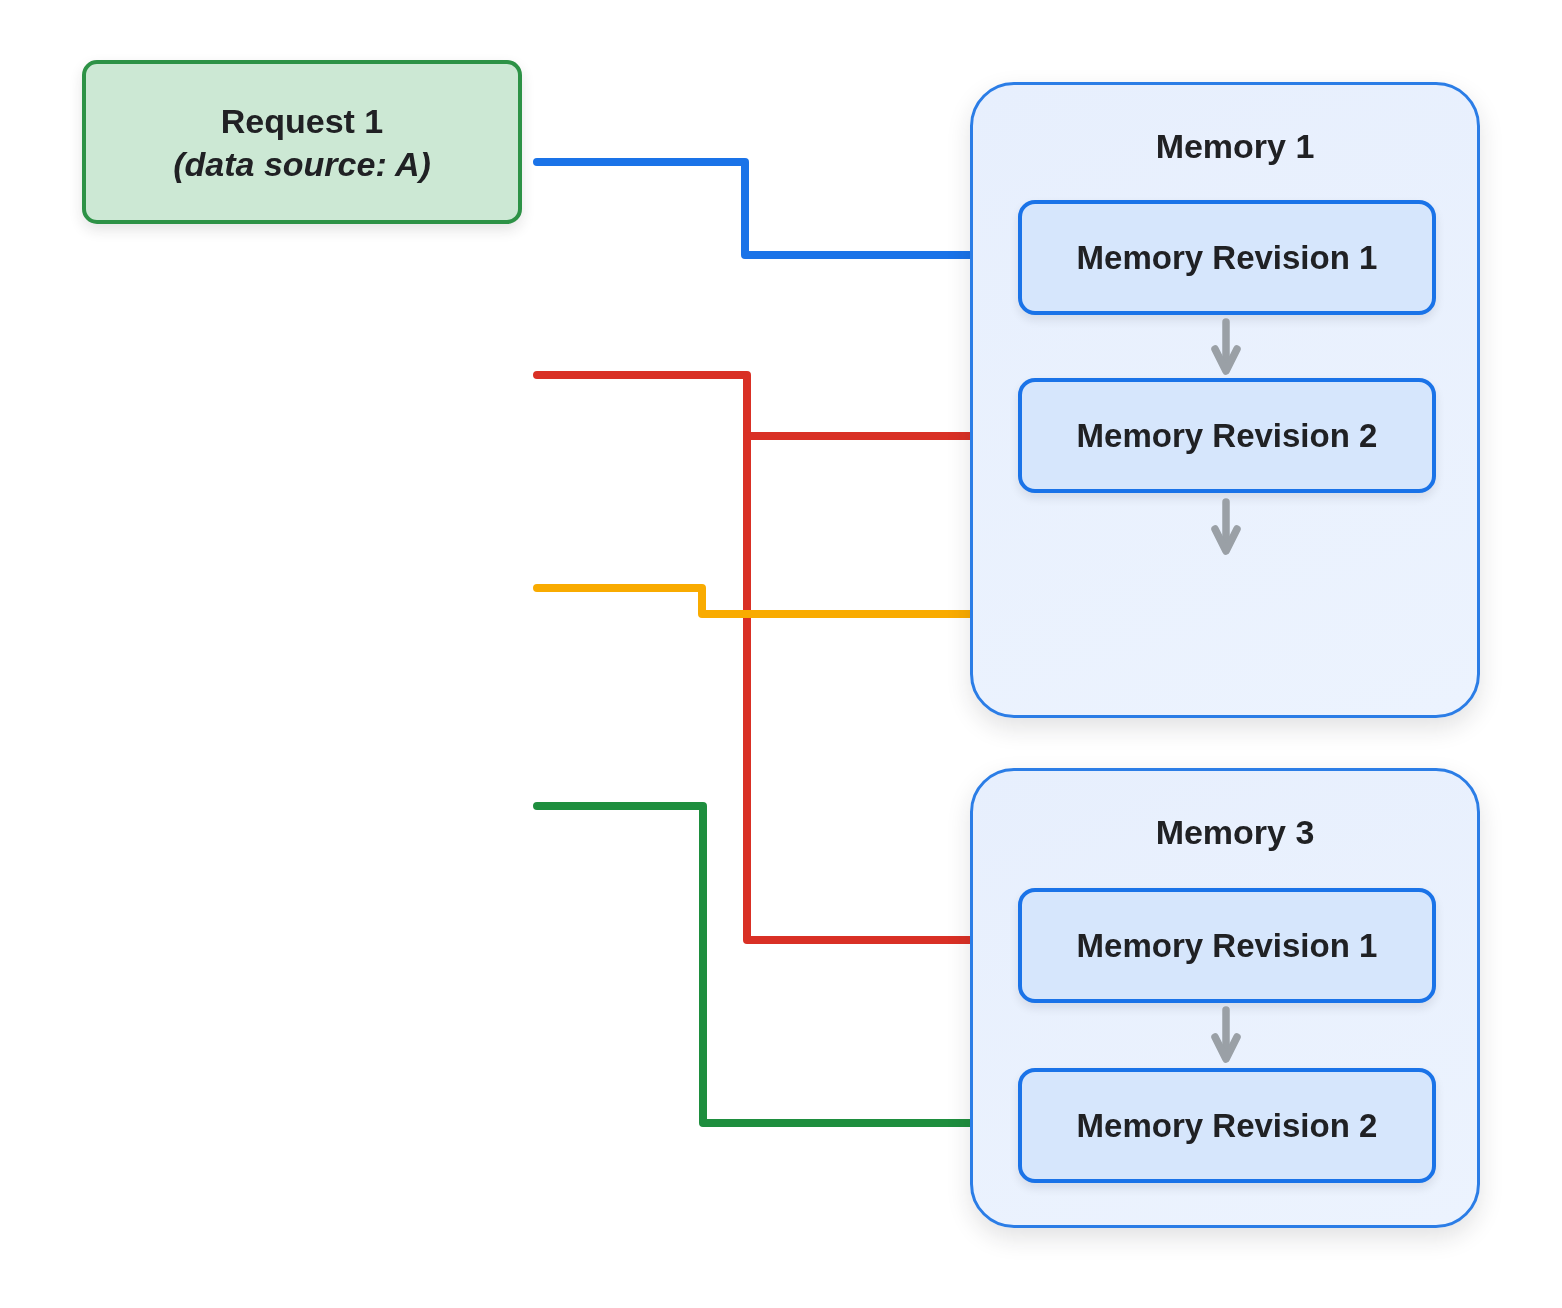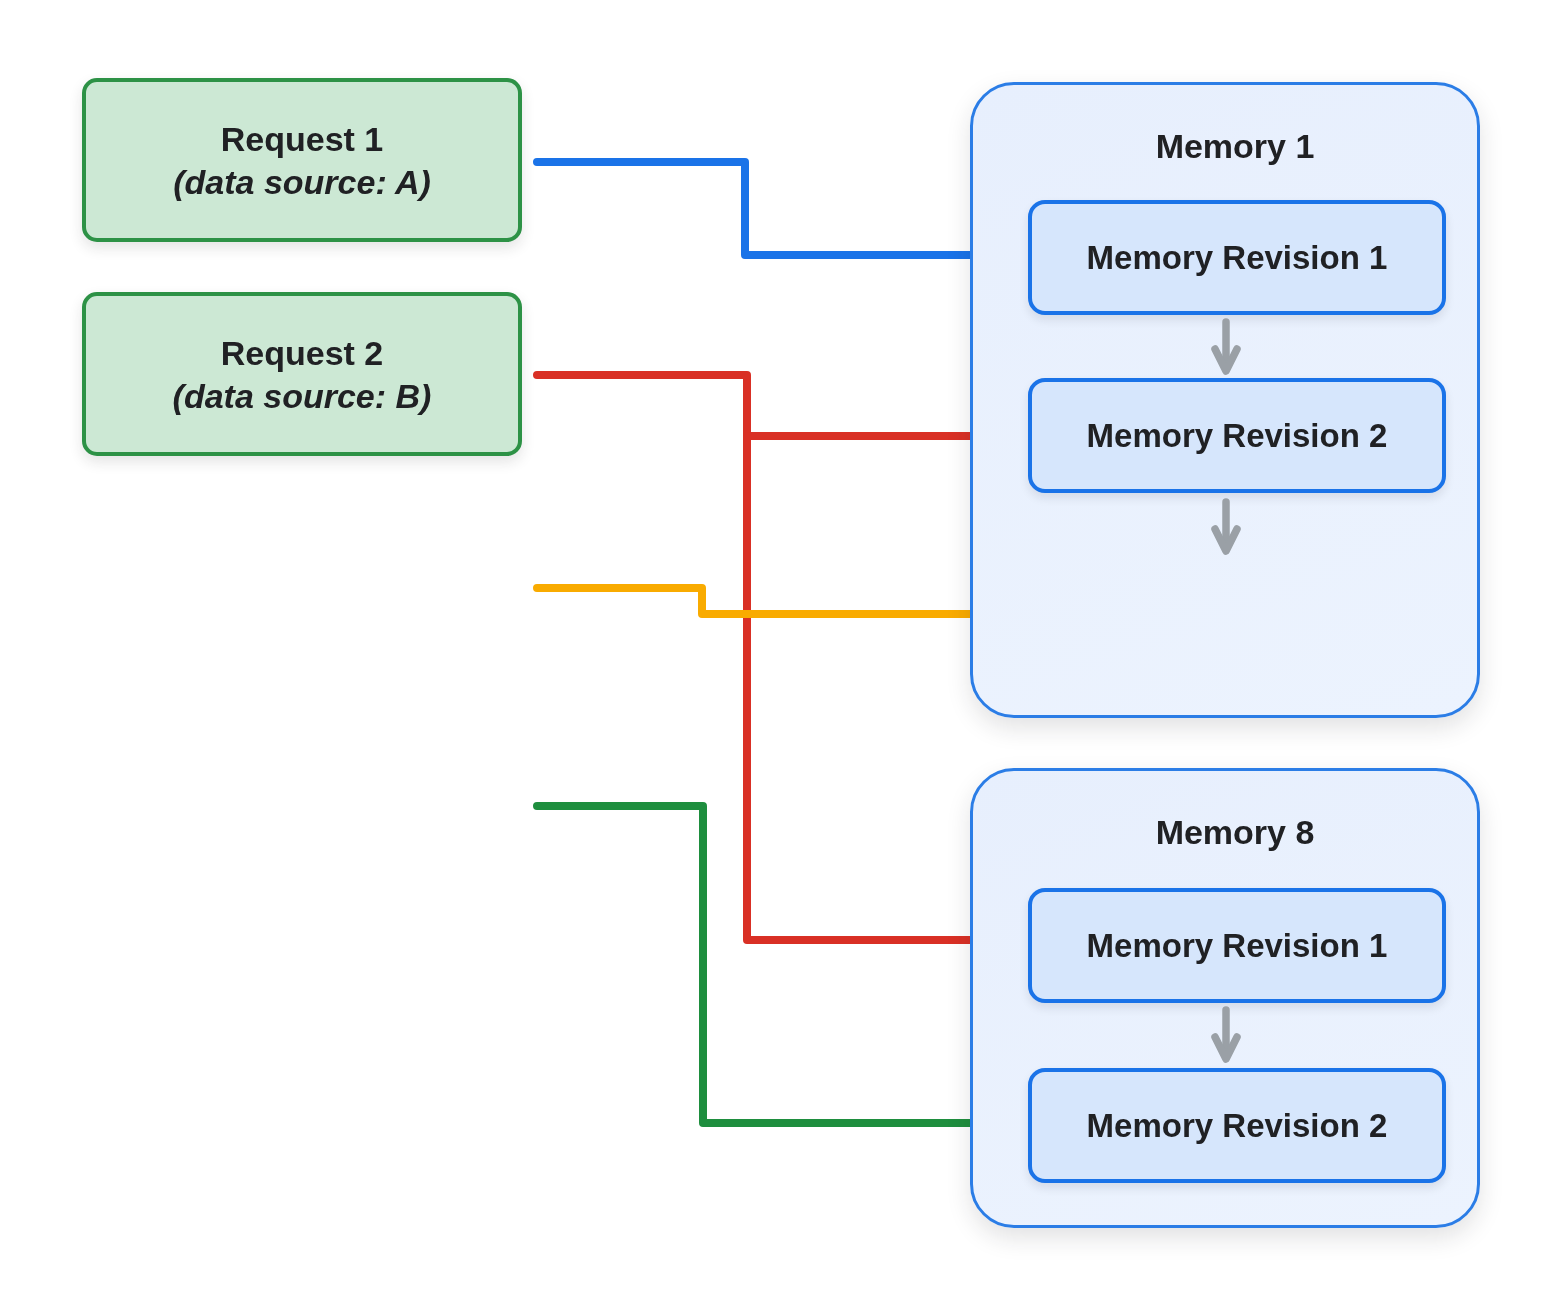--- a/index.html
+++ b/index.html
@@ -24,21 +24,21 @@
     position:absolute;left:970px;width:510px;box-sizing:border-box;
     background:linear-gradient(160deg,#e7effd 0%,#ecf3fe 100%);
     border:3px solid #2b7de6;border-radius:44px;
     box-shadow:0 10px 24px rgba(32,33,36,.13);
   }
   .mem-title{
     position:absolute;top:44px;left:0;width:100%;text-align:center;
     font-size:34px;font-weight:700;line-height:1;padding-left:10px;
   }
   .rev{
-    position:absolute;left:55px;width:418px;height:115px;box-sizing:border-box;
+    position:absolute;left:45px;width:418px;height:115px;box-sizing:border-box;
     background:#d6e6fc;border:4px solid #1a73e8;border-radius:17px;
     box-shadow:0 5px 10px rgba(32,33,36,.10);
     display:flex;align-items:center;justify-content:center;
   }
   .rev-label{font-size:33px;font-weight:700;line-height:1;}
   .down-arrow{position:absolute;left:237px;width:32px;height:58px;}
   .down-arrow path{fill:none;stroke-width:7.5;stroke-linecap:round;stroke-linejoin:round;}
 </style>
 </head>
 <body>
@@ -56,27 +56,23 @@
     <path class="conn" d="M537 588 H702 V614 H988" stroke="#f9ab00"></path>
     <path class="conn-head" d="M978 599 L1004 614 L978 629" stroke="#f9ab00"></path>
 
     <path class="conn" d="M537 806 H703 V1123 H988" stroke="#1e8e3e"></path>
     <path class="conn-head" d="M978 1108 L1004 1123 L978 1138" stroke="#1e8e3e"></path>
 
     <path class="conn" d="M537 162 H745 V255 H988" stroke="#1a73e8"></path>
     <path class="conn-head" d="M978 240 L1004 255 L978 270" stroke="#1a73e8"></path>
   </svg>
 
-  <div class="request" style="top:78px">
+  <div class="request" style="top:60px">
     <div class="req-title">Request 1</div>
     <div class="req-sub">(data source: A)</div>
-  </div>
-  <div class="request" style="top:292px">
-    <div class="req-title">Request 2</div>
-    <div class="req-sub">(data source: B)</div>
   </div>
 
   <div class="memory" style="top:82px;height:636px">
     <div class="mem-title">Memory 1</div>
     <div class="rev" style="top:115px">
       <span class="rev-label">Memory Revision 1</span>
     </div>
     <svg class="down-arrow" style="top:233px" viewBox="0 0 32 58">
       <path d="M16 4 V42" stroke="#9aa0a6"></path>
       <path d="M5 31 L16 53 L27 31" stroke="#9aa0a6"></path>
@@ -84,21 +80,21 @@
     <div class="rev" style="top:293px">
       <span class="rev-label">Memory Revision 2</span>
     </div>
     <svg class="down-arrow" style="top:413px" viewBox="0 0 32 58">
       <path d="M16 4 V42" stroke="#9aa0a6"></path>
       <path d="M5 31 L16 53 L27 31" stroke="#9aa0a6"></path>
     </svg>
   </div>
 
   <div class="memory" style="top:768px;height:460px">
-    <div class="mem-title">Memory 8</div>
+    <div class="mem-title">Memory 3</div>
     <div class="rev" style="top:117px">
       <span class="rev-label">Memory Revision 1</span>
     </div>
     <svg class="down-arrow" style="top:235px" viewBox="0 0 32 58">
       <path d="M16 4 V42" stroke="#9aa0a6"></path>
       <path d="M5 31 L16 53 L27 31" stroke="#9aa0a6"></path>
     </svg>
     <div class="rev" style="top:297px">
       <span class="rev-label">Memory Revision 2</span>
     </div>

